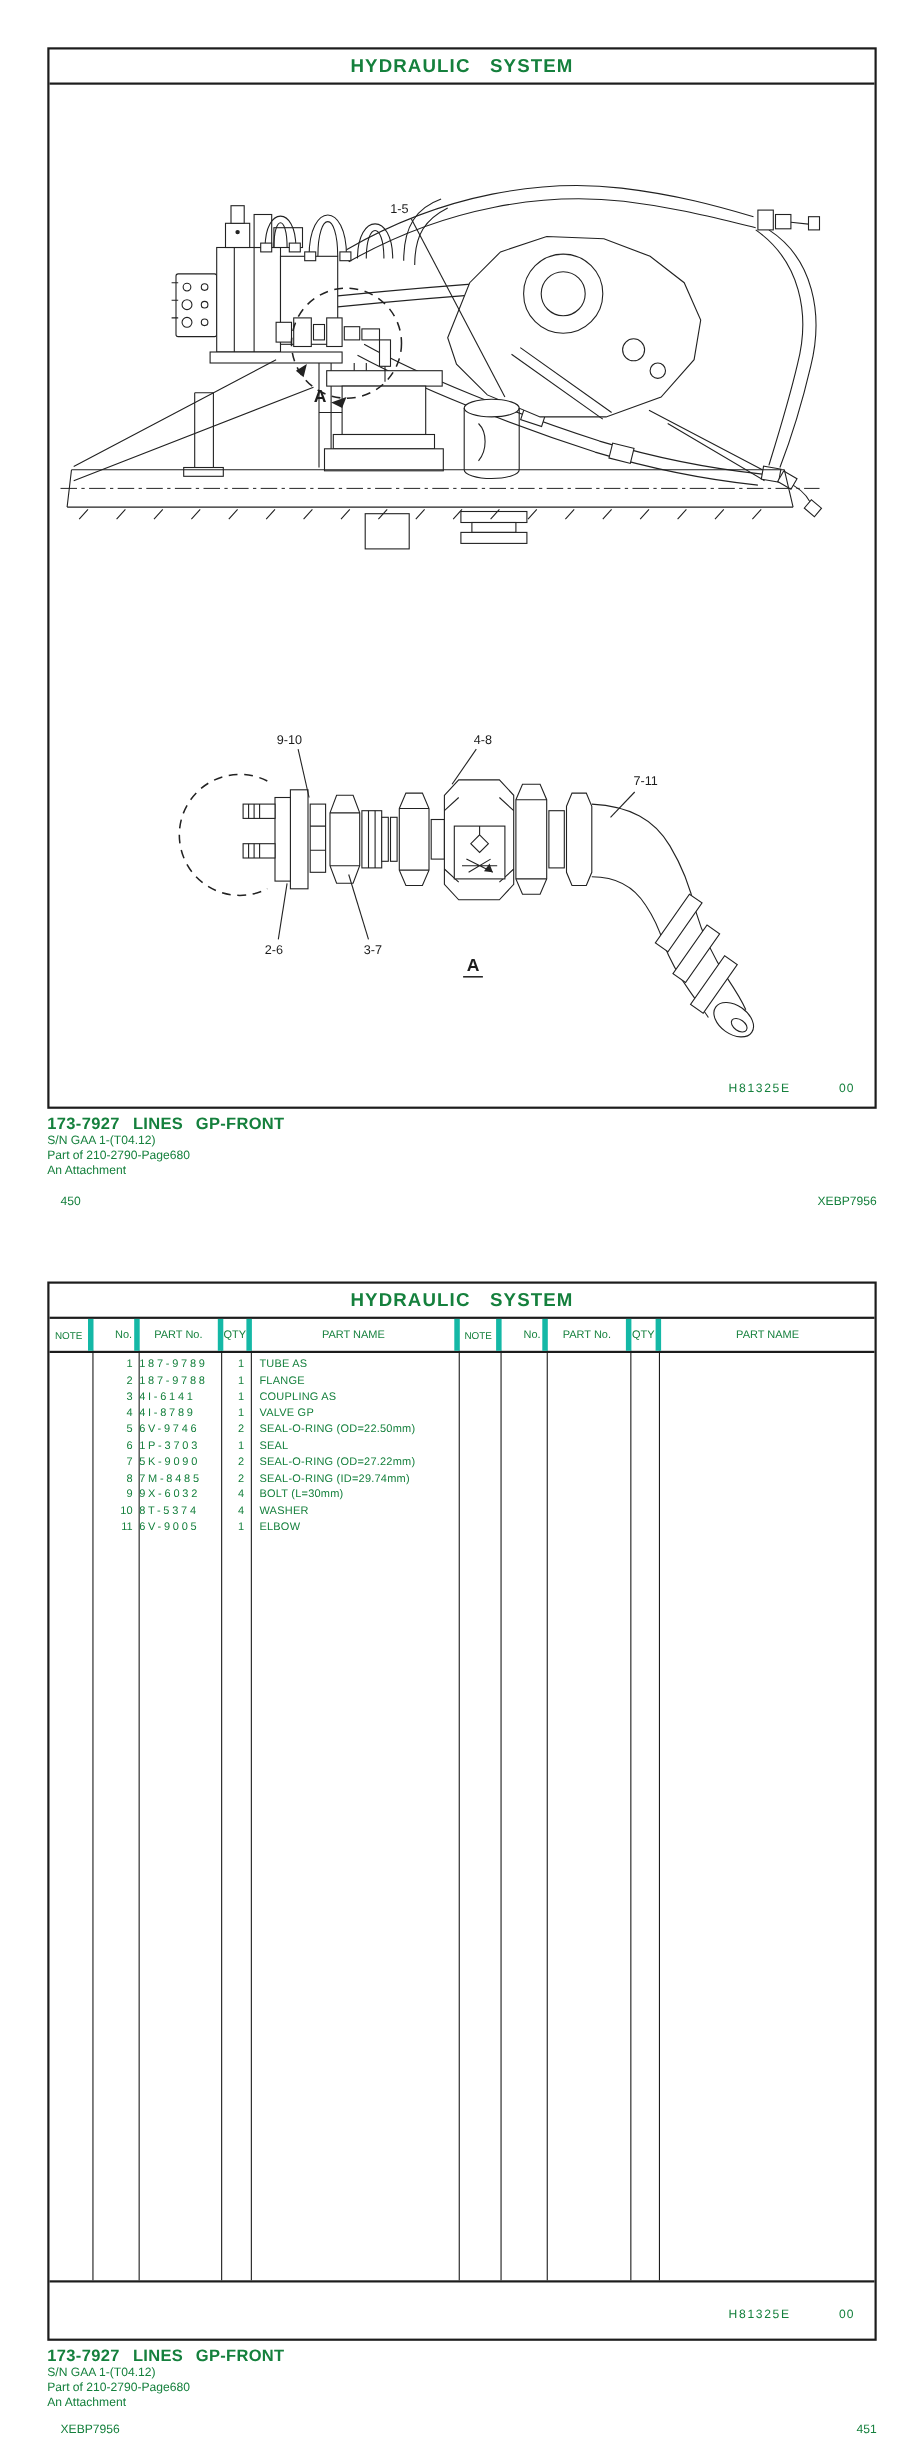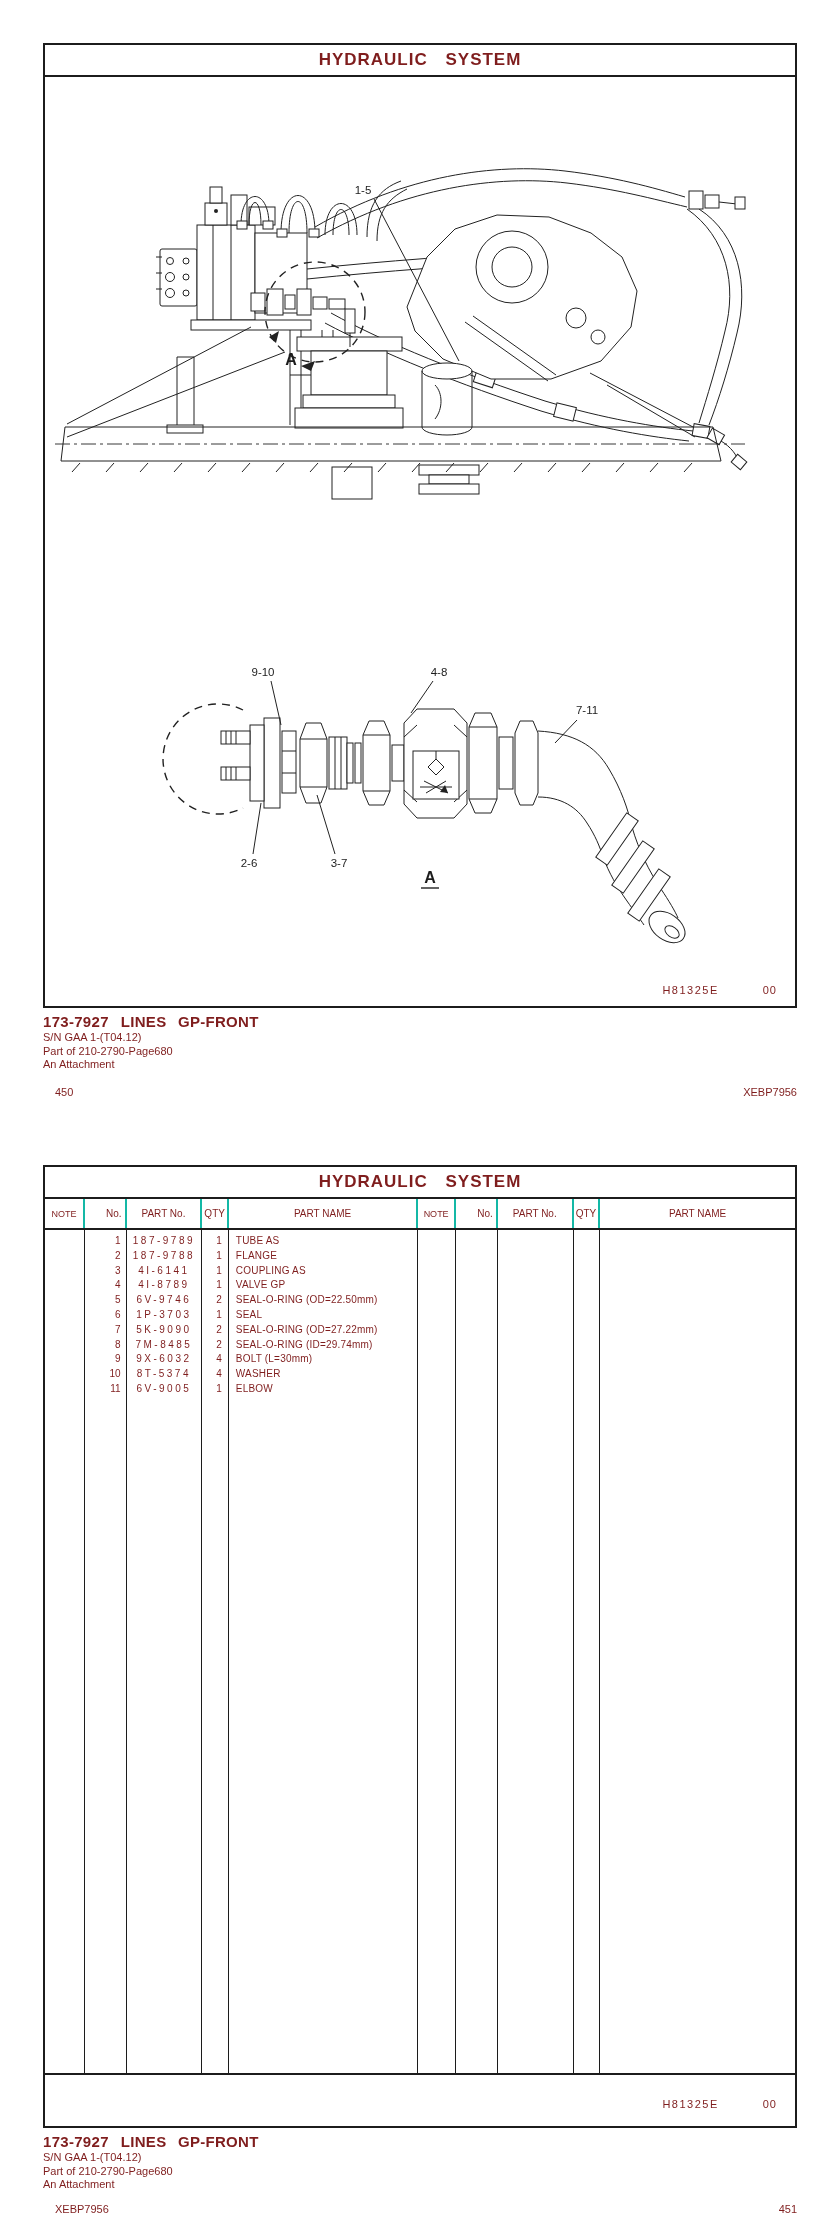--- a/index.html
+++ b/index.html
@@ -1,17 +1,17 @@
 <!DOCTYPE html>
 <html><head>
 <meta charset="utf-8">
 <style>
   html,body{margin:0;padding:0;background:#ffffff;}
   #canvas{position:relative;width:840px;height:2239px;background:#ffffff;
-    font-family:"Liberation Sans",sans-serif;color:#7f1d1d;overflow:hidden;}
+    font-family:"Liberation Sans",sans-serif;color:#15803d;overflow:hidden;}
   .page-box{position:absolute;left:43px;width:754px;border:2px solid #1c1c1c;
     box-sizing:border-box;background:#ffffff;}
   #page1-box{top:43px;height:965px;}
   #page2-box{top:1165px;height:963px;}
   .title-bar{height:30px;border-bottom:2px solid #1c1c1c;display:flex;
     align-items:center;justify-content:center;}
   .title-text{font-size:17px;font-weight:bold;letter-spacing:1px;word-spacing:12px;}
   .figure-svg{position:absolute;left:0;top:30px;width:750px;height:928px;}
   .draw-code{position:absolute;right:18px;font-size:11px;letter-spacing:1.5px;
     white-space:nowrap;}
@@ -25,30 +25,30 @@
   .edge-row{position:absolute;left:43px;width:754px;font-size:11px;}
   #edge1{top:1086px;} #edge2{top:2203px;}
   .edge-left{position:absolute;left:12px;} .edge-right{position:absolute;right:0;}
   
   .tbl-header{display:flex;height:31px;border-bottom:2px solid #1c1c1c;
     box-sizing:border-box;}
   .tbl-body{display:flex;position:absolute;top:61px;bottom:53px;left:0;right:0;}
   .col{box-sizing:border-box;border-right:1px solid #1c1c1c;height:100%;}
   .col:last-child{border-right:none;}
   .hcell{display:flex;align-items:center;justify-content:center;font-size:10px;
-    box-sizing:border-box;border-right:2px solid #14b8a6;}
+    box-sizing:border-box;border-right:5px solid #14b8a6;}
   .hcell:last-child{border-right:none;}
   .hcell.small{font-size:9px;}
   .w-note{width:42px;} .w-no{width:25px;margin-left:18px;} .w-pno{width:80px;}
   .w-qty{width:28px;} .w-pname{width:200px;} .w-pname2{width:206px;}
   .w-note2{width:40px;}
   .col-cells{padding-top:6px;}
   .cell{height:14.8px;line-height:14.8px;font-size:10px;white-space:nowrap;overflow:visible;}
   .cell.no{text-align:right;padding-right:5px;}
-  .cell.part_no{text-align:center;letter-spacing:2.5px;}
+  .cell.part_no{text-align:left;letter-spacing:2.5px;}
   .cell.qty{text-align:right;padding-right:6px;}
   .cell.part_name{text-align:left;padding-left:7px;letter-spacing:.2px;}
   .tbl-footer{position:absolute;left:0;right:0;bottom:0;height:53px;
     border-top:2px solid #1c1c1c;box-sizing:border-box;}
   #page2-code{bottom:16px;}
   
   .ln{stroke:#222;stroke-width:1;fill:none;}
   .lnw{stroke:#222;stroke-width:1;fill:#ffffff;}
   .dash{stroke:#222;stroke-width:1.4;fill:none;stroke-dasharray:8 6;}
   .cl-dd{stroke:#222;stroke-width:0.9;fill:none;stroke-dasharray:15 4 3 4;}

